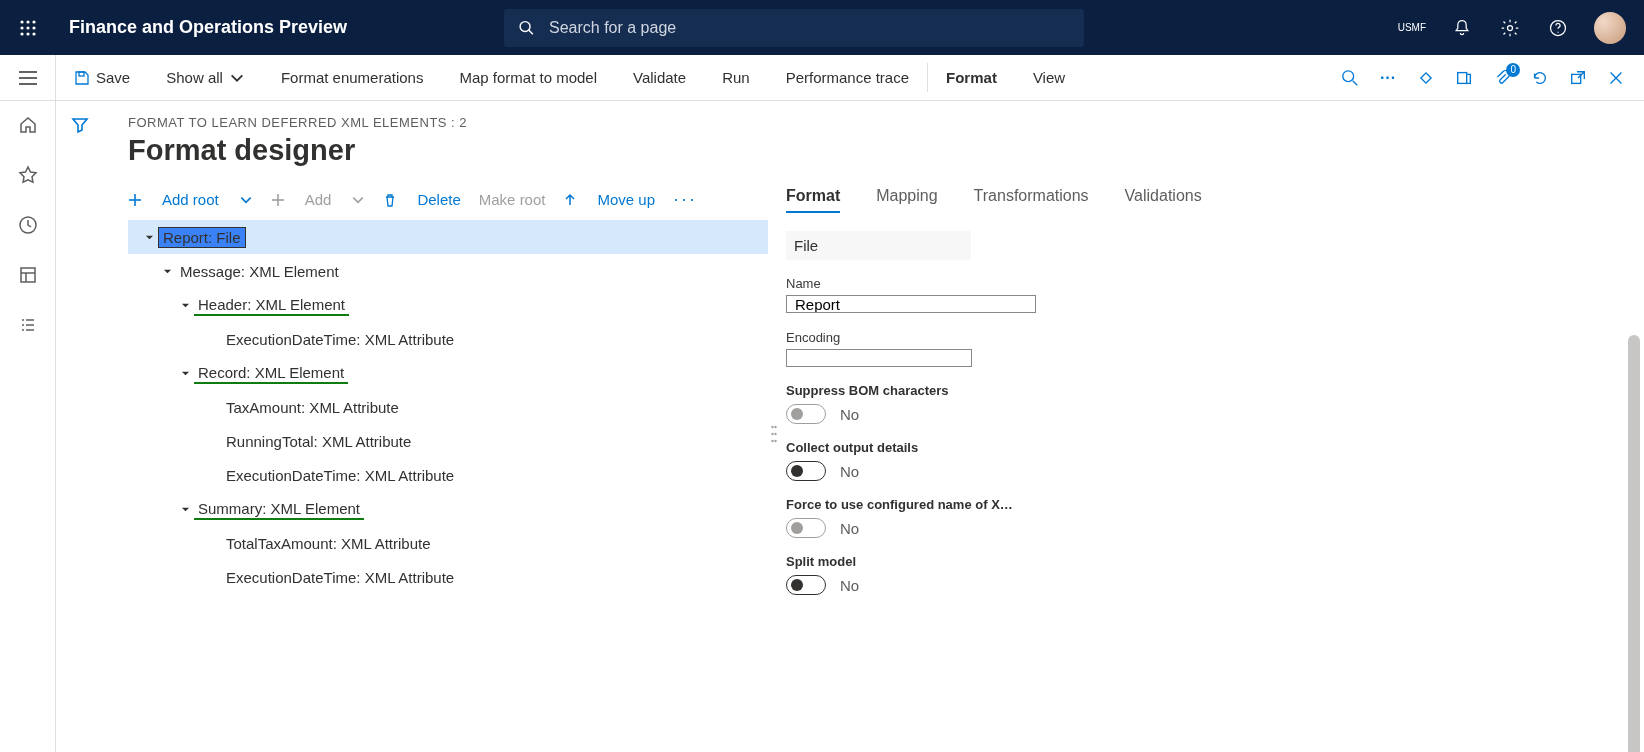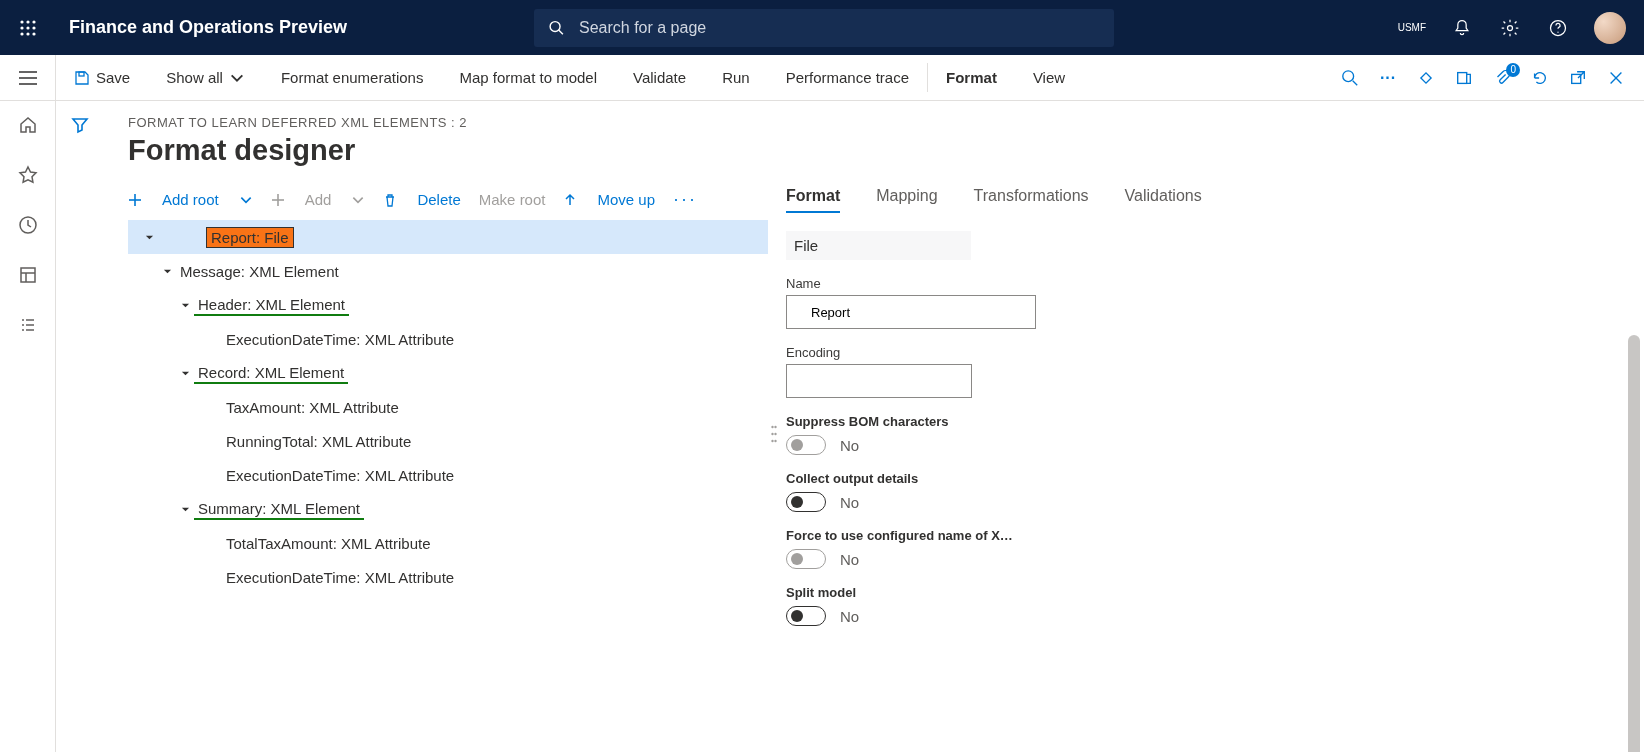--- a/index.html
+++ b/index.html
@@ -3,21 +3,21 @@
 <meta charset="utf-8">
 <style>
   * { box-sizing: border-box; margin: 0; padding: 0; font-family: "Segoe UI", Arial, sans-serif; }
   html, body { width: 1644px; height: 752px; overflow: hidden; background: #fff; color: #323130; }
 
   
   .top-nav { height: 55px; background: #0b1f40; color: #fff; display: flex; align-items: center; justify-content: center; }
   .waffle { width: 55px; height: 55px; display: flex; align-items: center; justify-content: center; cursor: pointer; }
   .waffle svg { fill: #fff; width: 18px; height: 18px; }
   .product-title { font-size: 18px; font-weight: 600; margin-left: 14px; white-space: nowrap; }
-  .search-wrap { flex: 0 0 auto; margin-left: auto; position: absolute; left: 534px; }
+  .search-wrap { flex: 0 0 auto; margin-left: auto; position: absolute; left: 504px; }
   .search-box { display: flex; align-items: center; width: 580px; height: 38px; background: #162d52; border-radius: 3px; padding: 0 14px; }
   .search-box svg { width: 18px; height: 18px; fill: #fff; margin-right: 14px; }
   .search-box input { background: transparent; border: none; outline: none; color: #fff; font-size: 16px; width: 100%; }
   .search-box input::placeholder { color: #d0d6e0; }
   .top-right { margin-left: auto; display: flex; align-items: center; gap: 24px; padding-right: 18px; }
   .top-right .txt { font-size: 10px; }
   .icon-btn { width: 24px; height: 24px; display: inline-flex; align-items: center; justify-content: center; cursor: pointer; }
   .icon-btn svg { width: 20px; height: 20px; fill: none; stroke: #fff; stroke-width: 1.5; }
   .avatar { width: 32px; height: 32px; border-radius: 50%; background: radial-gradient(circle at 30% 30%, #f2d9c7, #c79a7a); }
 
@@ -51,40 +51,40 @@
   .tbtn { display: inline-flex; align-items: center; gap: 20px; cursor: pointer; color: #0078d4; }
   .tbtn.disabled { color: #a19f9d; cursor: default; }
   .tbtn svg { width: 14px; height: 14px; }
   .tree { font-size: 15px; }
   .tree-row { display: flex; align-items: center; height: 34px; }
   .tree-row.selected { background: #d6e8fb; }
   .tree-row .toggle { width: 18px; display: inline-flex; justify-content: center; cursor: pointer; }
   .tree-row .toggle svg { width: 9px; height: 9px; fill: #323130; }
   .tree-row .spacer { width: 18px; display: inline-block; }
   .tree-label { padding: 1px 4px; cursor: pointer; }
-  .tree-label.boxed { border: 1px solid #323130; background: #f97316; margin-left: 48px; }
+  .tree-label.boxed { border: 1px solid #323130; background: #3b82f6; }
   .tree-label.under { border-bottom: 2px solid #107c10; }
   .ind0 { padding-left: 12px; }
   .ind1 { padding-left: 30px; }
   .ind2 { padding-left: 48px; }
   .ind3 { padding-left: 76px; }
 
   
   .splitter { width: 12px; display: flex; align-items: center; justify-content: center; cursor: col-resize; }
   .splitter svg { width: 6px; height: 22px; fill: #a19f9d; }
 
   
   .right-pane { flex: 1; padding: 72px 30px 0 6px; position: relative; }
   .tabs { display: flex; gap: 36px; font-size: 16px; border-bottom: none; margin-bottom: 18px; }
   .tab { padding-bottom: 6px; cursor: pointer; color: #605e5c; }
   .tab.active { color: #323130; border-bottom: 2px solid #0078d4; font-weight: 600; }
   .field { margin-bottom: 16px; }
   .field-label { font-size: 13px; color: #3b3a39; margin-bottom: 4px; }
   .field-value-ro { font-size: 15px; padding: 6px 8px; background: #f7f7f8; width: 185px; }
-  .field input[type=text] { width: 250px; height: 34px; border: 1px solid #8a8886; padding: 0 24px; font-size: 13px; }
+  .field input[type=text] { width: 250px; height: 18px; border: 1px solid #8a8886; padding: 0 8px; font-size: 15px; }
   .toggle-row { display: flex; align-items: center; gap: 14px; margin-top: 6px; }
   .switch { width: 40px; height: 20px; border-radius: 10px; border: 1px solid #323130; position: relative; cursor: pointer; }
   .switch .knob { width: 12px; height: 12px; border-radius: 50%; background: #323130; position: absolute; top: 3px; left: 4px; }
   .switch.dim { border-color: #a19f9d; }
   .switch.dim .knob { background: #a19f9d; }
   .toggle-text { font-size: 15px; color: #605e5c; }
   .bold-label { font-size: 13px; font-weight: 600; color: #323130; margin-bottom: 2px; }
 
   .vscroll { position: absolute; right: 4px; top: 234px; width: 12px; height: 480px; background: #c8c6c4; border-radius: 6px; }
 </style>

